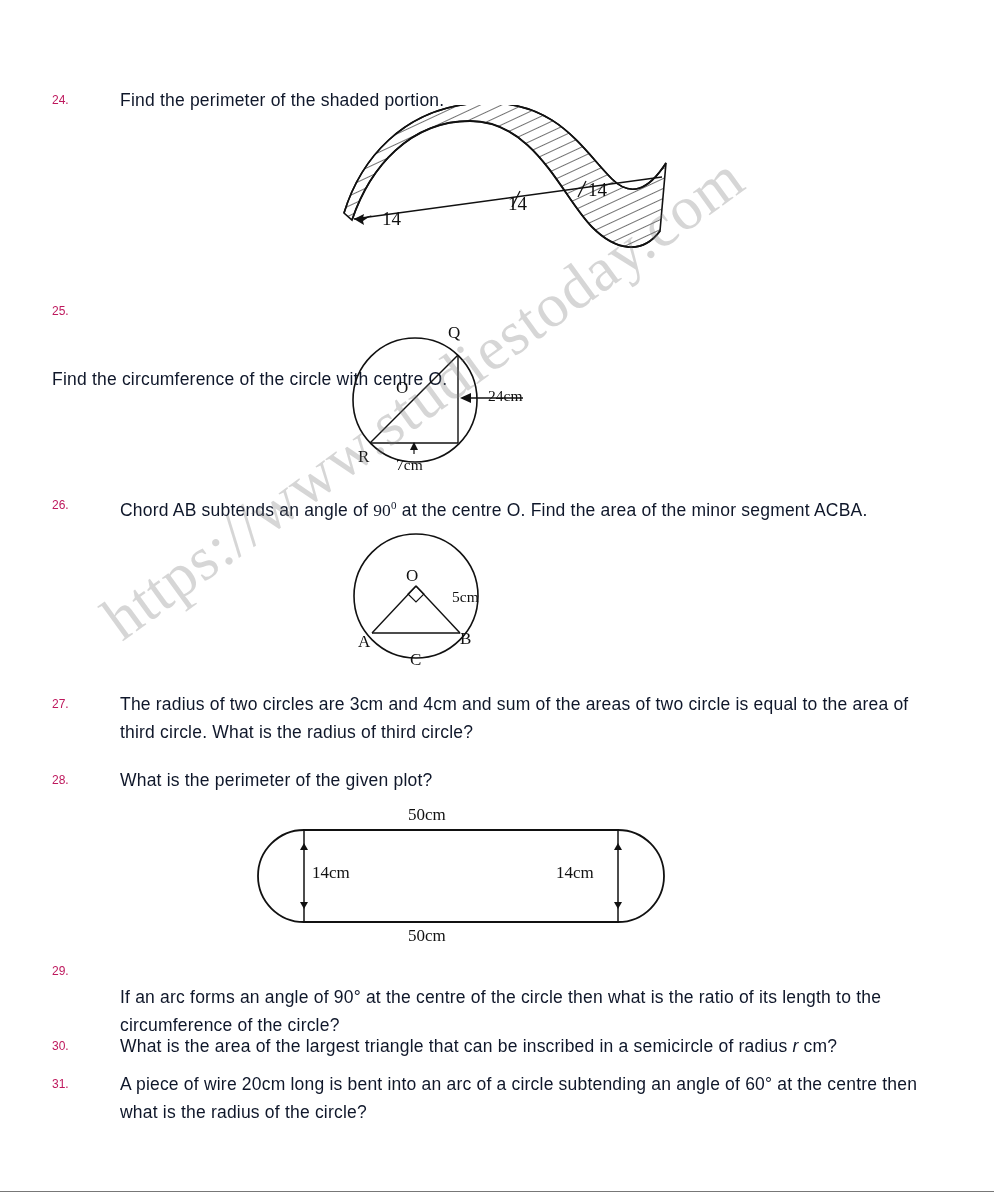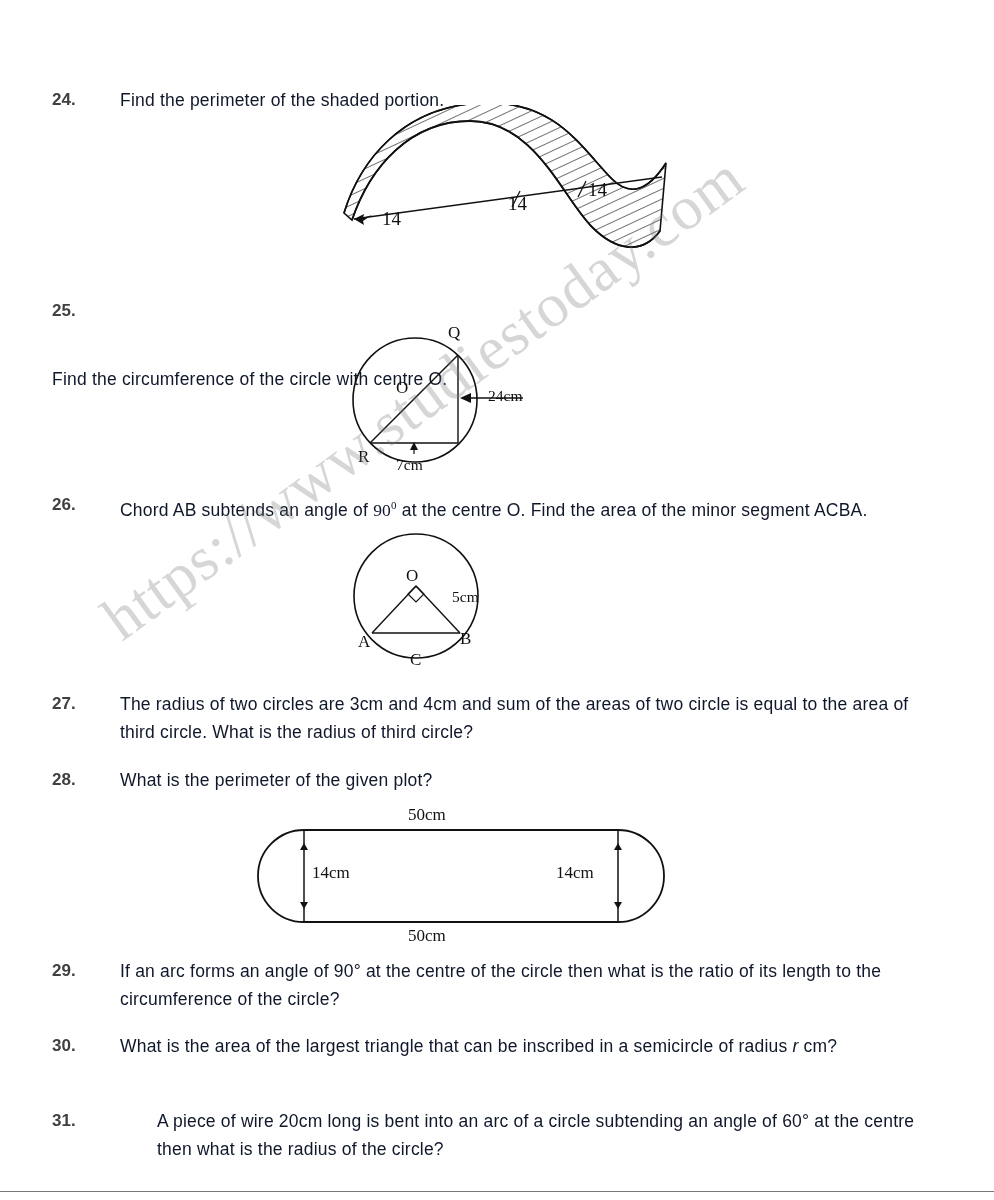--- a/index.html
+++ b/index.html
@@ -44,24 +44,23 @@
   }
   
   .q {
     position: absolute;
     display: flex;
     align-items: flex-start;
   }
   .q-num {
     width: 68px;
     flex: 0 0 68px;
-    font-size: 17px;
+    font-size: 12px;
     line-height: 28px;
-    color: #404040;
-    font-weight: bold;
+    color: #be185d;
   }
   .q-text {
     font-size: 17.5px;
     line-height: 28px;
     color: #0f172a;
     letter-spacing: 0.2px;
   }
   .q-text sup {
     font-size: 11px;
     vertical-align: super;
@@ -207,31 +206,31 @@
       <path d="M382,104 l-4,-7 l8,0 z" fill="#111"></path>
     </svg>
     <span class="fig-label" style="left:172px; top:0px;">50cm</span>
     <span class="fig-label" style="left:76px; top:58px;">14cm</span>
     <span class="fig-label" style="left:320px; top:58px;">14cm</span>
     <span class="fig-label" style="left:172px; top:121px;">50cm</span>
   </div>
 
   <div class="q" style="left:52px; top:957px; width:890px;">
     <div class="q-num">29.</div>
-    <div class="q-text" style="width:812px;">If an arc forms an angle of 90° at the centre of the circle then what is the ratio of its length to the circumference of the circle?</div>
+    <div class="q-text" style="width:812px;margin-top:26px;">If an arc forms an angle of 90° at the centre of the circle then what is the ratio of its length to the circumference of the circle?</div>
   </div>
 
   <div class="q" style="left:52px; top:1032px; width:890px;">
     <div class="q-num">30.</div>
     <div class="q-text" style="width:812px;">
       <span>What is the area of the largest triangle that can be inscribed in a semicircle of radius </span><span class="italic">r</span><span> cm?</span>
     </div>
   </div>
 
-  <div class="q" style="left:52px; top:1107px; width:890px;gap:37px;">
+  <div class="q" style="left:52px; top:1070px; width:890px;">
     <div class="q-num">31.</div>
     <div class="q-text" style="width:812px;">A piece of wire 20cm long is bent into an arc of a circle subtending an angle of 60° at the centre then what is the radius of the circle?</div>
   </div>
 
   <div class="watermark">
     <div class="watermark-text">https://www.studiestoday.com</div>
   </div>
 
   <div class="bottom-rule"></div>
 </div>

